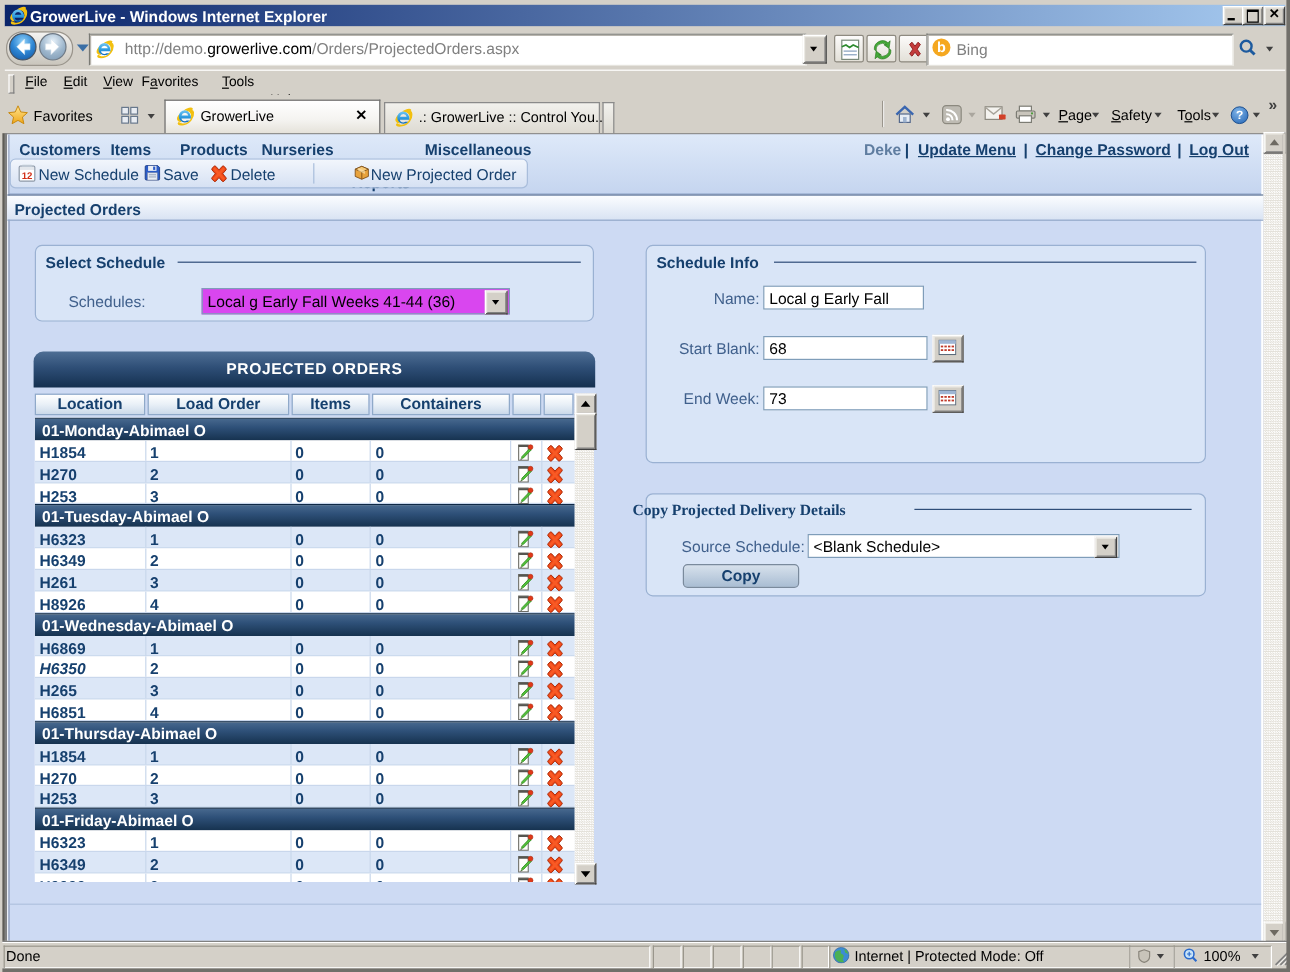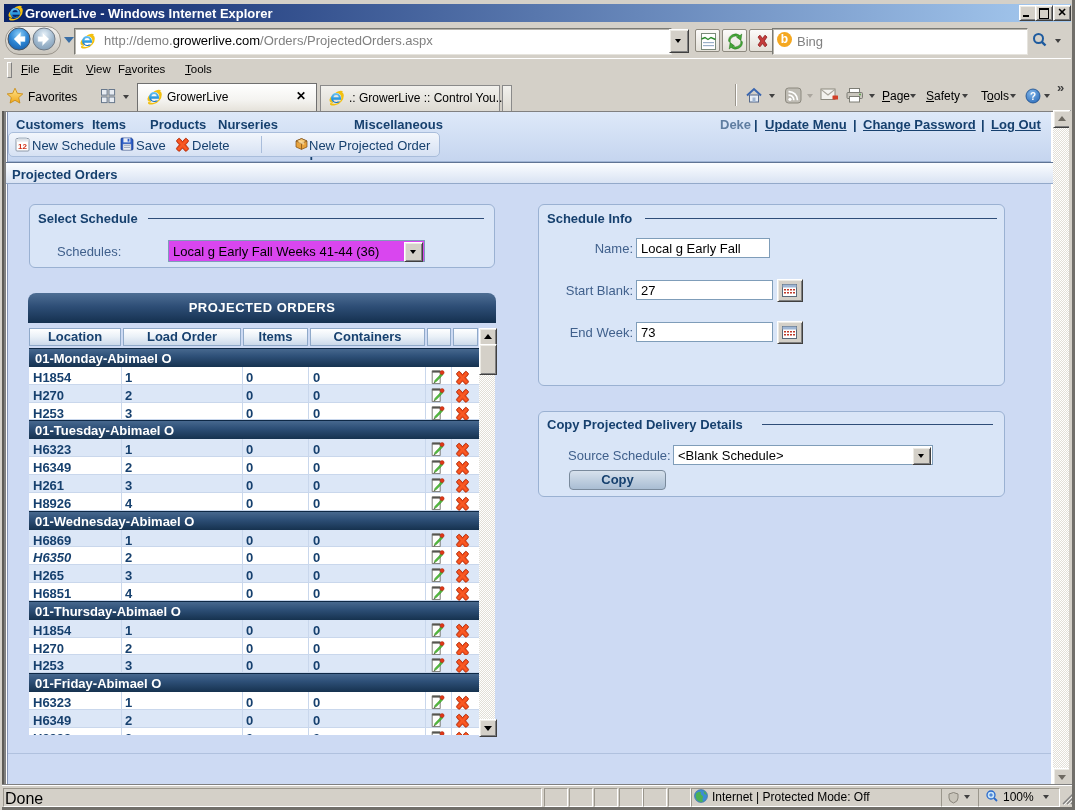--- a/index.html
+++ b/index.html
@@ -726,21 +726,21 @@
     <div class="ab" style="left:532px;top:92px;width:467px;height:182px;background:#D9E5F7;border:1px solid #9AB1D2;border-radius:6px;box-sizing:border-box;"></div>
     <div class="ab navy" style="left:541px;top:99px;font-size:13px;font-weight:bold;">Schedule Info</div>
     <div class="ab" style="left:639px;top:106px;width:352px;height:1px;background:#2E4D78;"></div>
     <div class="ab" style="left:0;top:0;">
       <div class="ab" style="left:587px;top:129px;width:40px;text-align:right;font-size:13px;color:#40608C;">Name:</div>
       <div class="ab" style="left:630px;top:126px;width:134px;height:20px;background:#fff;border:1px solid #7F9DB9;box-sizing:border-box;">
           <span style="position:absolute;left:4px;top:2px;font-size:13px;">Local g Early Fall</span>
         </div>
       <div class="ab" style="left:547px;top:171px;width:80px;text-align:right;font-size:13px;color:#40608C;">Start Blank:</div>
       <div class="ab" style="left:630px;top:168px;width:137px;height:20px;background:#fff;border:1px solid #7F9DB9;box-sizing:border-box;">
-          <span style="position:absolute;left:4px;top:2px;font-size:13px;">27</span>
+          <span style="position:absolute;left:4px;top:2px;font-size:13px;">68</span>
         </div>
       <div class="ab rb calbtn" style="left:771px;top:167px;width:24px;height:21px;">
           <span style="position:absolute;left:4px;top:3px;"><svg width="15" height="13" viewBox="0 0 15 13">
               <rect x="0.5" y="0.5" width="14" height="12" fill="#fff" stroke="#5A6A7A"></rect>
               <rect x="0.5" y="0.5" width="14" height="3" fill="#9FB6D4"></rect>
               <g fill="#C03A2A">
                 <rect x="2" y="5" width="2" height="1.5"></rect>
                 <rect x="5" y="5" width="2" height="1.5"></rect>
                 <rect x="8" y="5" width="2" height="1.5"></rect>
                 <rect x="11" y="5" width="2" height="1.5"></rect>
@@ -767,21 +767,21 @@
                 <rect x="2" y="8" width="2" height="1.5"></rect>
                 <rect x="5" y="8" width="2" height="1.5"></rect>
                 <rect x="8" y="8" width="2" height="1.5"></rect>
                 <rect x="11" y="8" width="2" height="1.5"></rect>
               </g>
             </svg></span>
         </div>
     </div>
 
     <div class="ab" style="left:532px;top:299px;width:467px;height:86px;background:#D9E5F7;border:1px solid #9AB1D2;border-radius:6px;box-sizing:border-box;"></div>
-    <div class="ab navy" style="left:541px;top:305px;font-size:13px;font-weight:bold;">Copy Projected Delivery Details</div>
+    <div class="ab navy" style="left:521px;top:305px;font-size:13px;font-weight:bold;font-family:Liberation Serif, serif;">Copy Projected Delivery Details</div>
     <div class="ab" style="left:756px;top:312px;width:231px;height:1px;background:#2E4D78;"></div>
     <div class="ab" style="left:562px;top:336px;font-size:13px;color:#40608C;">Source Schedule:</div>
     <div class="ab" style="left:667px;top:333px;width:260px;height:20px;background:#fff;border:1px solid #7F9DB9;box-sizing:border-box;">
       <div class="ab" style="left:4px;top:2px;font-size:13px;color:#000;">&lt;Blank Schedule&gt;</div>
       <div class="ab rb" style="right:1px;top:1px;width:17px;height:16px;">
           <div class="tri-d ab" style="left:5px;top:6px;"></div>
         </div>
     </div>
     <div class="ab" style="left:563px;top:358px;width:97px;height:20px;border:1px solid #7A8A9C;border-radius:4px;background:linear-gradient(#D7E1EC,#A9BDD3);box-sizing:border-box;"></div>
     <div class="ab navy" style="left:563px;top:360px;width:97px;text-align:center;font-size:13px;font-weight:bold;">Copy</div>
@@ -792,21 +792,21 @@
       <div style="position:absolute;left:4px;top:5px;width:0;height:0;border-left:4px solid transparent;border-right:4px solid transparent;border-bottom:5px solid #6E6A62;"></div>
     </div>
   <div class="ab rb" id="wsb-down" style="left:1053px;top:768px;width:16px;height:16px;">
       <div style="position:absolute;left:4px;top:6px;width:0;height:0;border-left:4px solid transparent;border-right:4px solid transparent;border-top:5px solid #6E6A62;"></div>
     </div>
   <div class="ab" style="left:1069px;top:111px;width:2px;height:673px;background:#D4D0C8;"></div>
 
   <div class="ab" style="left:0;top:784px;width:1075px;height:1px;background:#808080;"></div>
   <div class="ab" style="left:0;top:785px;width:1075px;height:1px;background:#FFFFFF;"></div>
   <div class="ab" style="left:0;top:786px;width:1075px;height:21px;background:#D4D0C8;"></div>
-  <div class="ab" style="left:5px;top:790px;font-size:16px;">Done</div>
+  <div class="ab" style="left:5px;top:790px;font-size:12px;">Done</div>
   <div class="ab" id="statuscells" style="left:0;top:786px;width:1075px;height:21px;">
       <div style="position:absolute;left:3px;top:2px;width:537px;height:17px;border:1px solid;border-color:#9A968C #FFFFFF #FFFFFF #9A968C;"></div>
       <div style="position:absolute;left:544px;top:2px;width:22px;height:17px;border:1px solid;border-color:#9A968C #FFFFFF #FFFFFF #9A968C;"></div>
       <div style="position:absolute;left:569px;top:2px;width:22px;height:17px;border:1px solid;border-color:#9A968C #FFFFFF #FFFFFF #9A968C;"></div>
       <div style="position:absolute;left:594px;top:2px;width:22px;height:17px;border:1px solid;border-color:#9A968C #FFFFFF #FFFFFF #9A968C;"></div>
       <div style="position:absolute;left:619px;top:2px;width:22px;height:17px;border:1px solid;border-color:#9A968C #FFFFFF #FFFFFF #9A968C;"></div>
       <div style="position:absolute;left:643px;top:2px;width:22px;height:17px;border:1px solid;border-color:#9A968C #FFFFFF #FFFFFF #9A968C;"></div>
       <div style="position:absolute;left:668px;top:2px;width:21px;height:17px;border:1px solid;border-color:#9A968C #FFFFFF #FFFFFF #9A968C;"></div>
       <div style="position:absolute;left:691px;top:2px;width:249px;height:17px;border:1px solid;border-color:#9A968C #FFFFFF #FFFFFF #9A968C;"></div>
       <div style="position:absolute;left:941px;top:2px;width:36px;height:17px;border:1px solid;border-color:#9A968C #FFFFFF #FFFFFF #9A968C;"></div>

